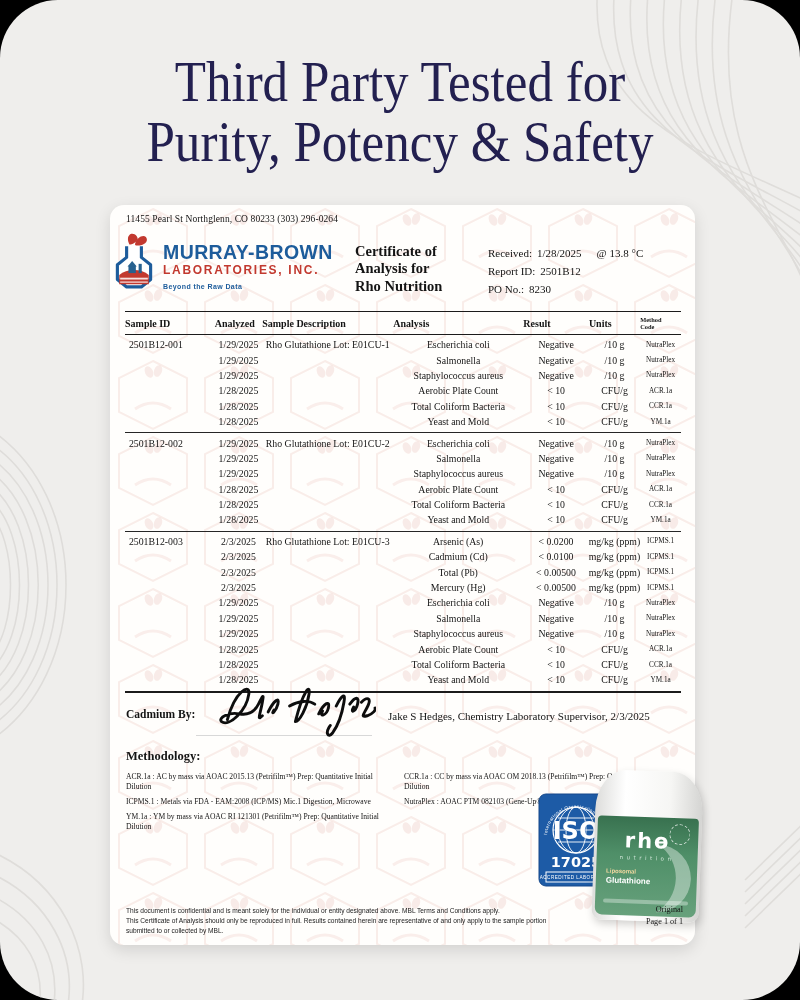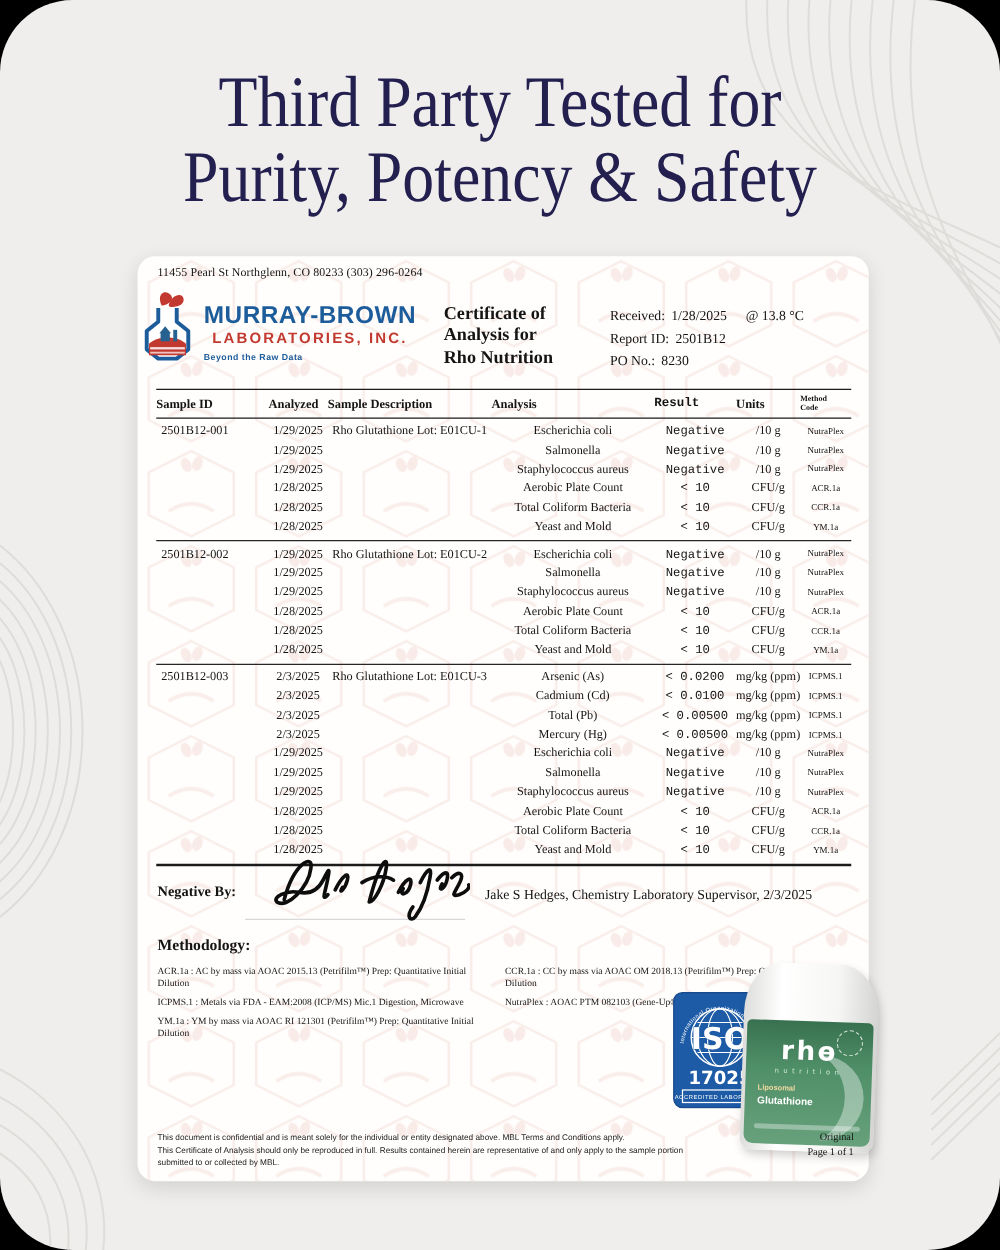--- a/index.html
+++ b/index.html
@@ -15,40 +15,40 @@
   
   .certificate{position:absolute;left:110px;top:205px;width:585px;height:740px;background:#fffefc;
                border-radius:14px;box-shadow:0 5px 16px rgba(0,0,0,.12);color:#141414;}
   .watermark{position:absolute;inset:0;border-radius:14px;overflow:hidden;pointer-events:none;}
 
   .address{position:absolute;left:16px;top:9px;font-size:9.5px;letter-spacing:.1px;}
 
   .logo-block{position:absolute;left:0;top:27px;display:flex;align-items:flex-start;}
   .logo-text{margin-left:5px;padding-top:11px;font-family:"Liberation Sans",sans-serif;}
   .logo-name1{font-weight:bold;font-size:19.5px;color:#1d5c9b;letter-spacing:.4px;line-height:1;}
-  .logo-name2{font-weight:bold;font-size:12px;color:#c2392f;letter-spacing:1.7px;line-height:1.25;text-align:center;}
+  .logo-name2{font-weight:bold;font-size:12px;color:#c2392f;letter-spacing:1.7px;line-height:1.25;}
   .logo-tagline{font-weight:bold;font-size:7px;color:#1d5c9b;margin-top:5px;letter-spacing:.4px;}
 
   .cert-title{position:absolute;left:245px;top:38px;font-weight:bold;font-size:14.5px;line-height:1.2;}
   .meta{position:absolute;left:378px;top:40px;font-size:11px;line-height:1.62;}
   .meta .val{margin-left:5px;}
   .meta .temp{margin-left:15px;}
 
   
   .coa-table{position:absolute;left:15px;top:106px;width:556px;}
   .t-header{display:flex;align-items:center;height:22px;border-top:1.6px solid #1b1b1b;border-bottom:1.6px solid #1b1b1b;
             font-weight:bold;font-size:10px;}
   .t-section{border-bottom:1.3px solid #262626;padding:2px 0 3px;}
   .t-section:last-child{border-bottom:2.2px solid #1b1b1b;}
   .t-row{display:flex;align-items:center;height:15.4px;font-size:9.8px;white-space:nowrap;text-align:center;}
   .c-sample{width:65px;}
   .c-analyzed{width:50px;margin-left:28px;}
   .c-desc{width:138px;}
   .c-analysis{width:137px;}
-  .c-result{width:69px;font-family:Liberation Mono, monospace;}
+  .c-result{width:69px;}
   .c-units{width:54px;}
   .c-method{width:43px;font-size:7.2px;}
   .c-method-h{width:43px;font-size:6.4px;line-height:1.1;white-space:normal;}
   .c-method-h span{display:block;width:28px;}
 
   
   .reported-label{position:absolute;left:16px;top:503px;font-weight:bold;font-size:11.5px;}
   .sig-underline{position:absolute;left:86px;top:530px;width:176px;border-bottom:1px solid #d8d8d8;}
   .signature{position:absolute;left:96px;top:473px;width:170px;height:60px;}
   .reporter{position:absolute;left:278px;top:505px;font-size:11px;}
@@ -395,21 +395,21 @@
                 <span class="c-desc"></span>
                 <span class="c-analysis">Yeast and Mold</span>
                 <span class="c-result">&lt; 10</span>
                 <span class="c-units">CFU/g</span>
                 <span class="c-method">YM.1a</span>
               </div>
             </div>
           </div>
       </div>
 
-      <div class="reported-label">Negative By:</div>
+      <div class="reported-label">Cadmium By:</div>
       <div class="sig-underline"></div>
       <div class="signature">
         <svg width="170" height="60" viewBox="0 0 175 60">
           <g fill="none" stroke="#0d0d0d" stroke-width="3" stroke-linecap="round">
             <path d="M22,42 C30,12 46,4 44,16 C42,32 24,50 16,44 C12,40 24,34 34,36 C44,38 50,34 54,26 C58,18 60,14 58,24 C56,36 52,44 58,38"></path>
             <path d="M64,34 C70,22 76,18 74,26 C72,34 66,38 70,32"></path>
             <path d="M92,44 C100,12 108,4 106,16 C104,30 96,44 92,44"></path>
             <path d="M86,28 C96,22 106,22 112,26"></path>
             <path d="M116,36 C122,24 128,22 126,30 C124,38 116,40 120,33"></path>
             <path d="M134,28 C140,16 144,14 142,24 C140,36 136,48 130,56 C126,61 122,56 128,48"></path>

